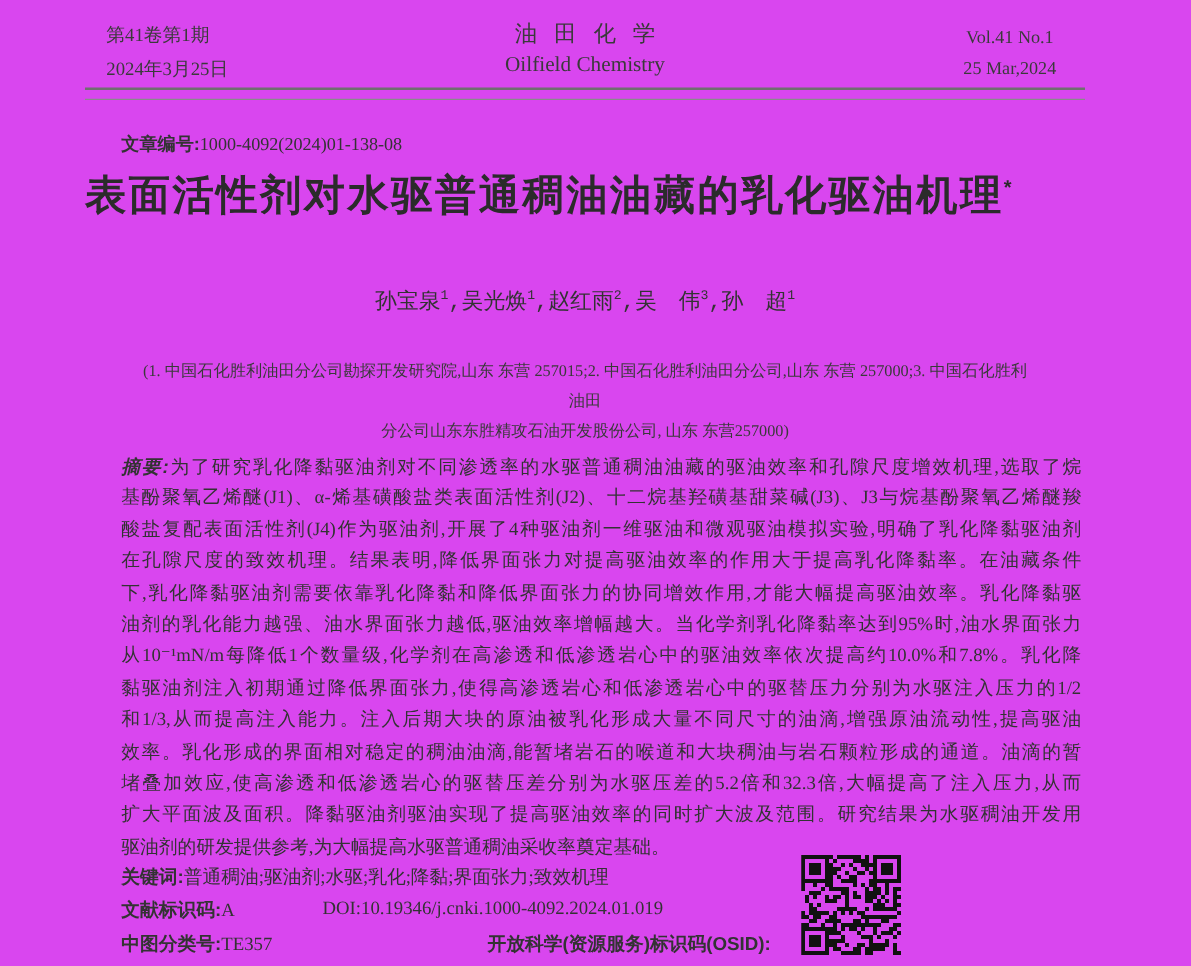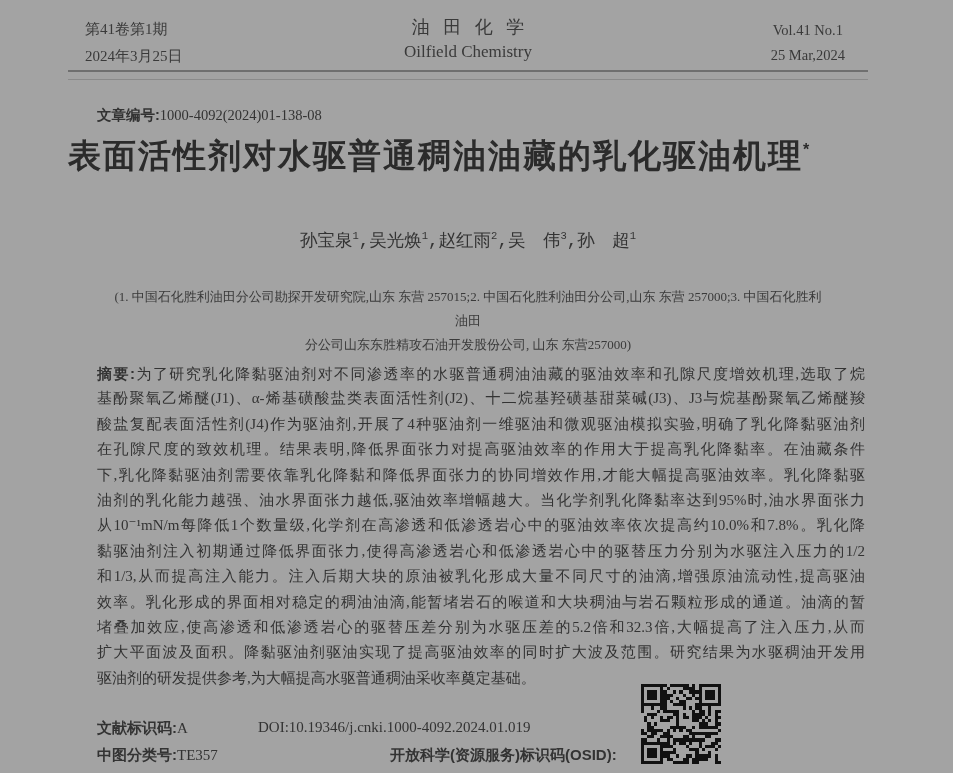--- a/index.html
+++ b/index.html
@@ -4,21 +4,21 @@
 <style>
   html,body{margin:0;padding:0;}
   body{
     background:#e9e9e9;
     font-family:"Liberation Serif","DejaVu Serif",serif;
     color:#2e2e2e;
   }
   .page{
     position:relative;
     width:953px;height:773px;
-    background:#a3a3a3;
+    background:#d946ef;
     margin:0 auto;
     overflow:hidden;
   }
 
   
   .hdr-left{position:absolute;left:85px;top:16px;font-size:15px;line-height:27px;color:#3a3a3a;}
   .hdr-center{position:absolute;left:68px;top:14px;width:800px;text-align:center;color:#3a3a3a;}
   .hdr-center .cn{font-size:18px;letter-spacing:0.75em;text-indent:0.75em;line-height:26px;}
   .hdr-center .en{font-size:17px;line-height:24px;}
   .hdr-right{position:absolute;right:108px;top:18px;text-align:center;font-size:14.5px;line-height:25px;color:#3a3a3a;}
@@ -43,21 +43,21 @@
 
   
   .abstract{position:absolute;left:97px;top:361px;width:768px;
     font-size:15px;color:#333;}
   .abstract .line{
     height:25.4px;line-height:25.4px;
     text-align:justify;text-align-last:justify;
     overflow:hidden;white-space:nowrap;
   }
   .abstract .line.last{text-align-last:left;}
-  .abstract .lbl{font-family:"Liberation Sans","DejaVu Sans",sans-serif;font-weight:700;}
+  .abstract .lbl{font-family:"Liberation Sans","DejaVu Sans",sans-serif;font-weight:700;font-style:italic;}
 
   
   .kwline{position:absolute;left:97px;top:692px;font-size:15px;color:#333;}
   .kwline .lbl,.docline .lbl,.clcline .lbl{
     font-family:"Liberation Sans","DejaVu Sans",sans-serif;font-weight:700;}
   .docline{position:absolute;left:0;top:719px;width:953px;font-size:15px;color:#333;}
   .docline .l1{position:absolute;left:97px;top:0;}
   .docline .doi{position:absolute;left:258px;top:0;}
   .clcline{position:absolute;left:0;top:746px;width:953px;font-size:15px;color:#333;}
   .clcline .l1{position:absolute;left:97px;top:0;}
@@ -114,20 +114,23 @@
     <div class="line">油剂的乳化能力越强、油水界面张力越低,驱油效率增幅越大。当化学剂乳化降黏率达到95%时,油水界面张力</div>
     <div class="line">从10⁻¹mN/m每降低1个数量级,化学剂在高渗透和低渗透岩心中的驱油效率依次提高约10.0%和7.8%。乳化降</div>
     <div class="line">黏驱油剂注入初期通过降低界面张力,使得高渗透岩心和低渗透岩心中的驱替压力分别为水驱注入压力的1/2</div>
     <div class="line">和1/3,从而提高注入能力。注入后期大块的原油被乳化形成大量不同尺寸的油滴,增强原油流动性,提高驱油</div>
     <div class="line">效率。乳化形成的界面相对稳定的稠油油滴,能暂堵岩石的喉道和大块稠油与岩石颗粒形成的通道。油滴的暂</div>
     <div class="line">堵叠加效应,使高渗透和低渗透岩心的驱替压差分别为水驱压差的5.2倍和32.3倍,大幅提高了注入压力,从而</div>
     <div class="line">扩大平面波及面积。降黏驱油剂驱油实现了提高驱油效率的同时扩大波及范围。研究结果为水驱稠油开发用</div>
     <div class="line last">驱油剂的研发提供参考,为大幅提高水驱普通稠油采收率奠定基础。</div>
   </div>
 
+  <div class="kwline">
+    <span class="lbl">关键词:</span><span>普通稠油;驱油剂;水驱;乳化;降黏;界面张力;致效机理</span>
+  </div>
 
   <div class="docline">
     <span class="l1"><span class="lbl">文献标识码:</span><span>A</span></span>
     <span class="doi">DOI:10.19346/j.cnki.1000-4092.2024.01.019</span>
   </div>
 
   <div class="clcline">
     <span class="l1"><span class="lbl">中图分类号:</span><span>TE357</span></span>
     <span class="osid">开放科学(资源服务)标识码(OSID):</span>
   </div>

